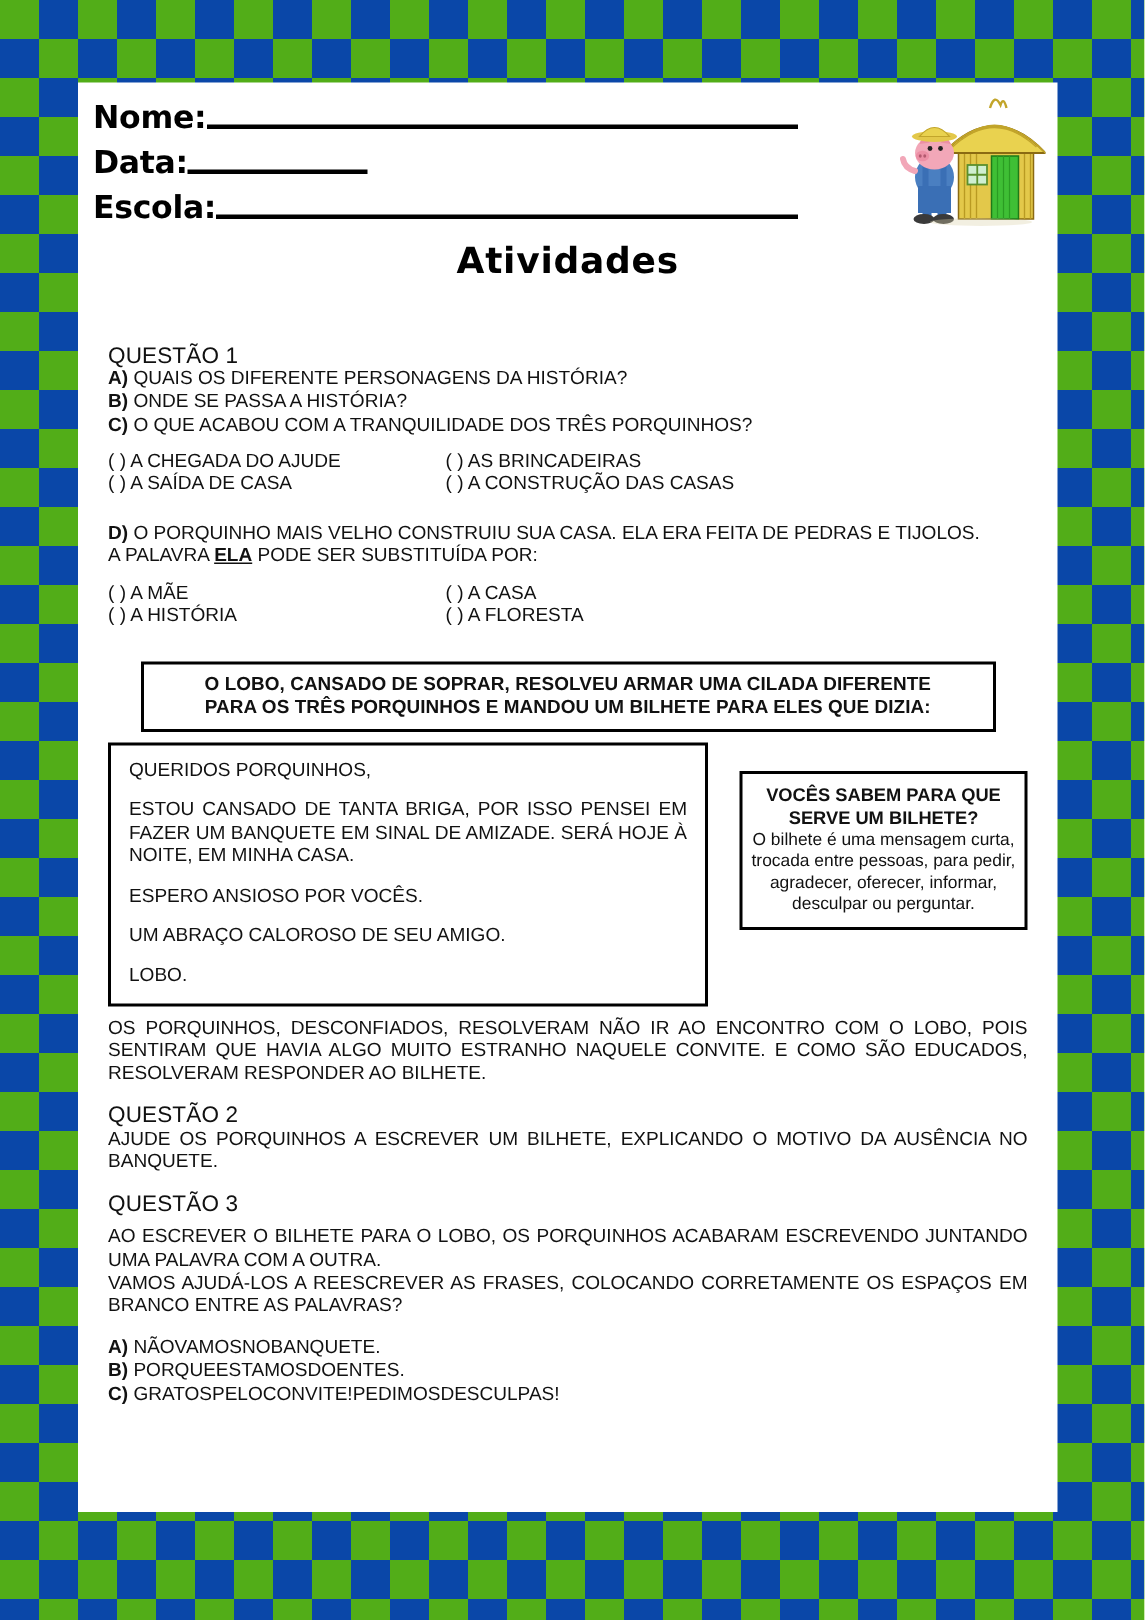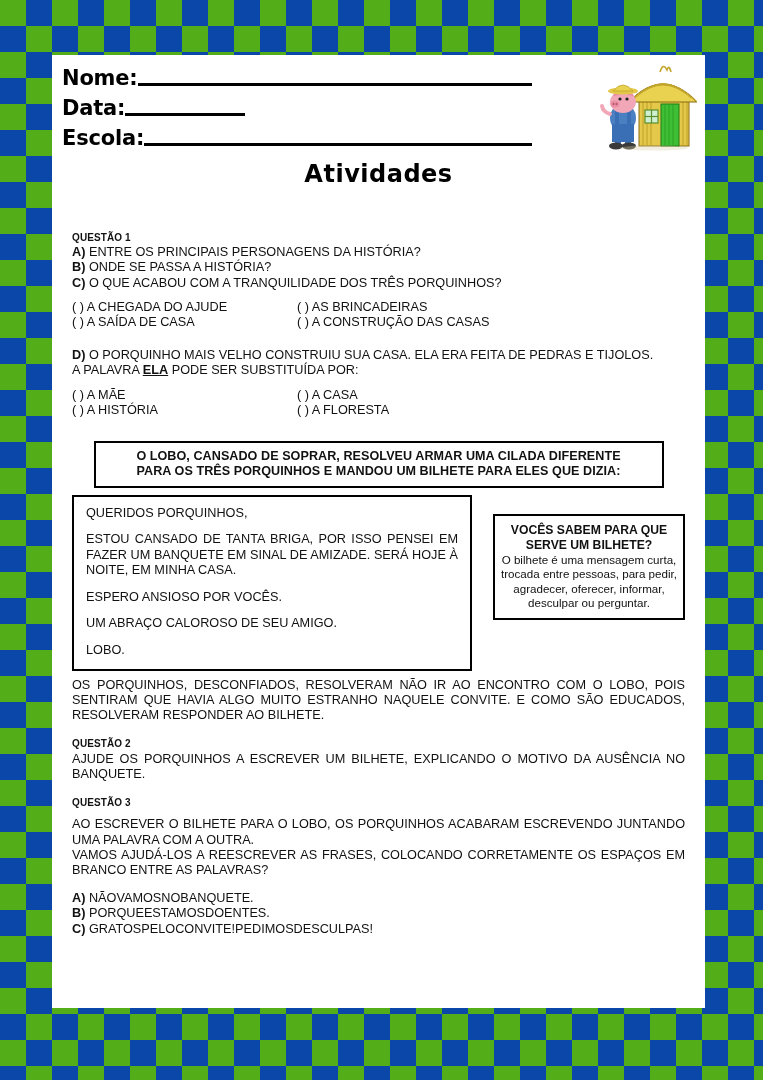--- a/index.html
+++ b/index.html
@@ -100,22 +100,22 @@
     position: absolute;
     left: 20px;
     top: 175px;
     width: 613px;
     font-size: 12.7px;
     line-height: 15.2px;
     color: #111;
   }
 
   .qhead {
-    font-weight: bold;
-    font-size: 10px;
+    font-weight: normal;
+    font-size: 15px;
     letter-spacing: 0.1px;
   }
   .line {
     white-space: nowrap;
   }
   .lbl {
     font-weight: bold;
   }
   .para {
     text-align: justify;
@@ -290,21 +290,21 @@
       </svg>
     </div>
 
     <div class="title">Atividades</div>
 
     <div class="content">
 
       <div class="qhead">QUESTÃO 1</div>
       <div class="line">
         <span class="lbl">A)</span>
-        <span>ENTRE OS PRINCIPAIS PERSONAGENS DA HISTÓRIA?</span>
+        <span>QUAIS OS DIFERENTE PERSONAGENS DA HISTÓRIA?</span>
       </div>
       <div class="line">
         <span class="lbl">B)</span>
         <span>ONDE SE PASSA A HISTÓRIA?</span>
       </div>
       <div class="line">
         <span class="lbl">C)</span>
         <span>O QUE ACABOU COM A TRANQUILIDADE DOS TRÊS PORQUINHOS?</span>
       </div>
 

